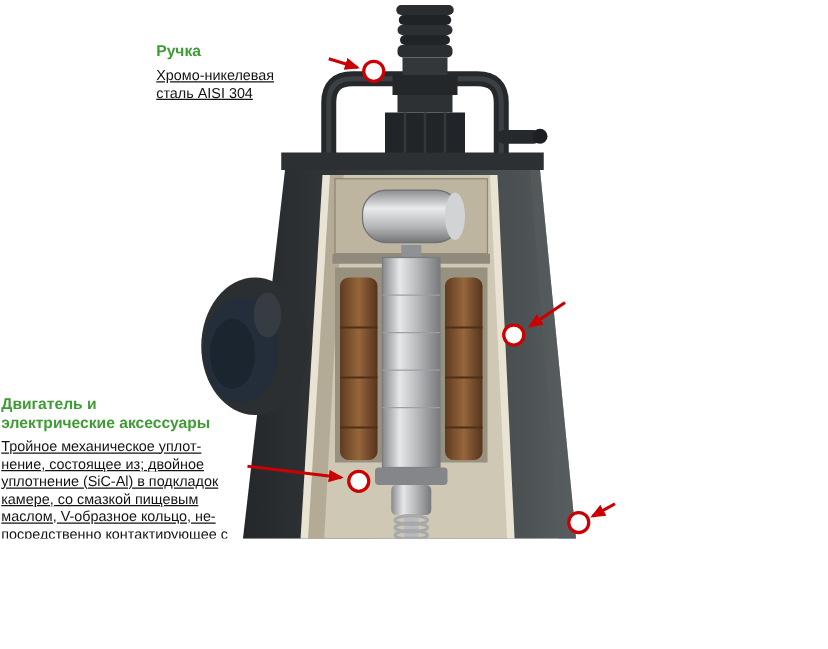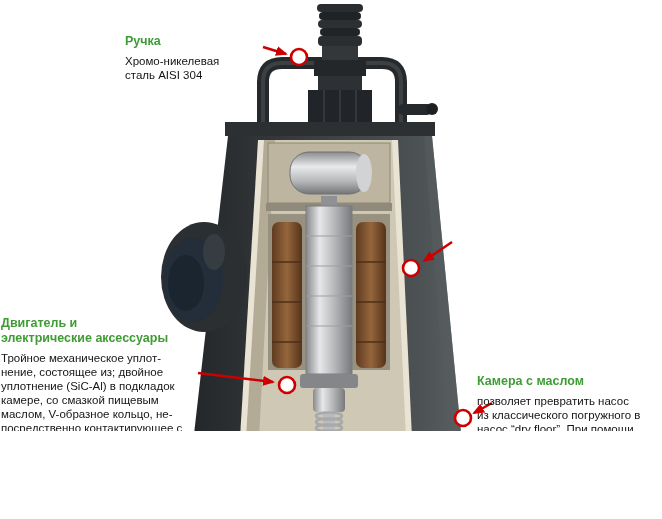--- a/index.html
+++ b/index.html
@@ -14,20 +14,21 @@
     color:var(--accent-green,#3f9c35);
     white-space:pre-line;
     line-height:1.18;
   }
   .callout .body{
     margin:0;
     font-size:11.5px;
     color:#141414;
     white-space:pre-line;
     line-height:1.22;
+    text-decoration:underline;
   }
   .arrow{stroke:var(--accent-red,#cc0000);stroke-width:2.5;}
   .marker{fill:#ffffff;stroke:var(--accent-red,#cc0000);stroke-width:2.6;}
 </style>
 </head>
 <body>
 
 <div class="stage">
 
   <svg class="pump-svg" width="662" height="519" viewBox="0 0 662 519">
@@ -177,23 +178,14 @@
 электрические аксессуары</div>
     <div class="body">Тройное механическое уплот-
 нение, состоящее из; двойное
 уплотнение (SiC-Al) в подкладок
 камере, со смазкой пищевым
 маслом, V-образное кольцо, не-
 посредственно контактирующее с
 жидкостью</div>
   </div>
 
-  <div class="callout" style="left:477px;top:374px;width:185px;">
-    <div class="title">Камера с маслом</div>
-    <div class="body">позволяет превратить насос
-из классического погружного в
-насос “dry floor”. При помощи
-двух подкладок можно опустить
-минимальный уровень
-всасывания вплоть до 5 мм</div>
-  </div>
 
 </div>
 
 </body></html>

